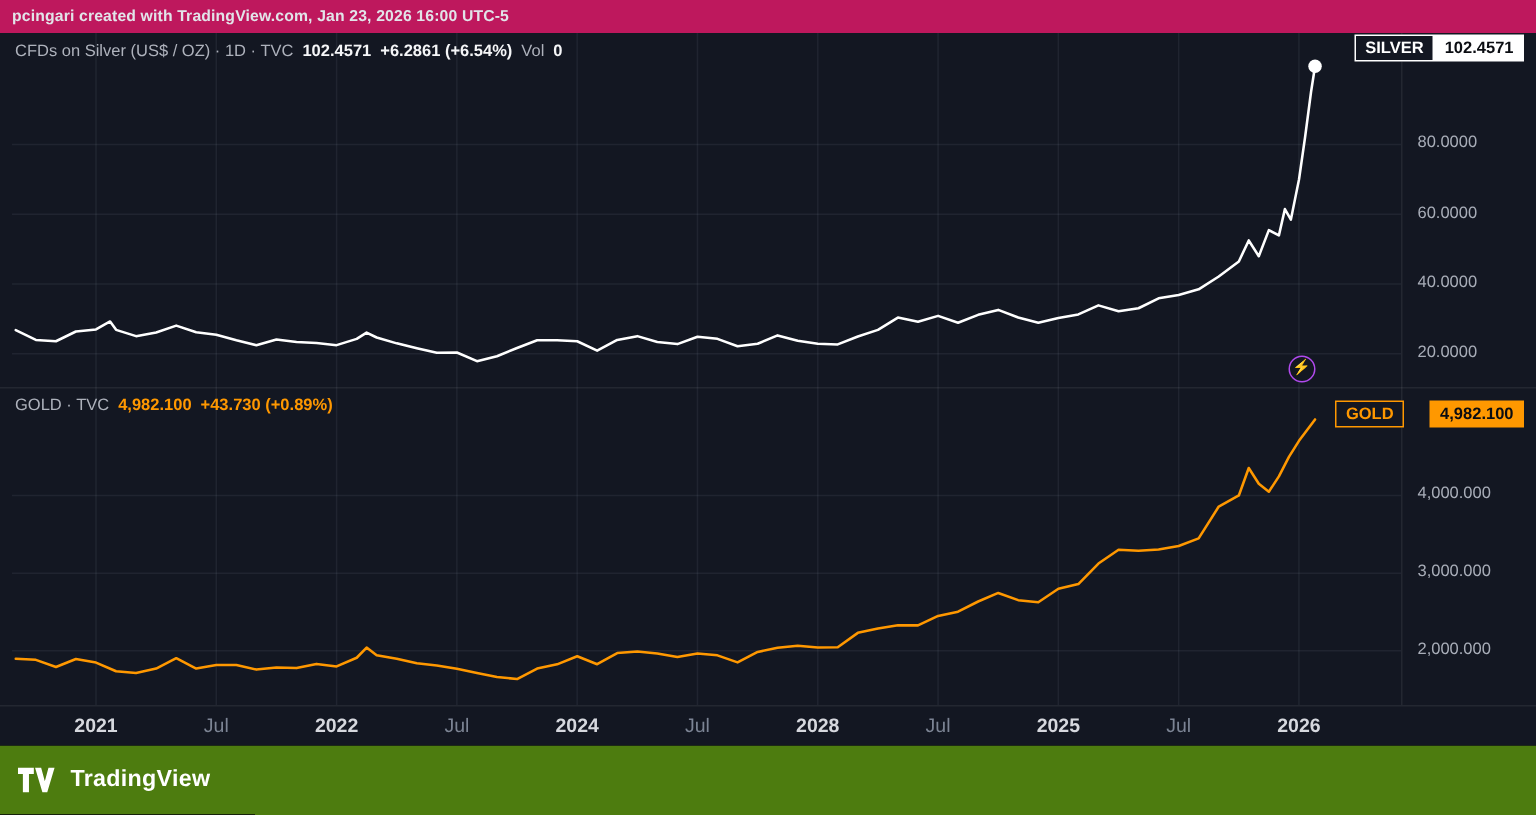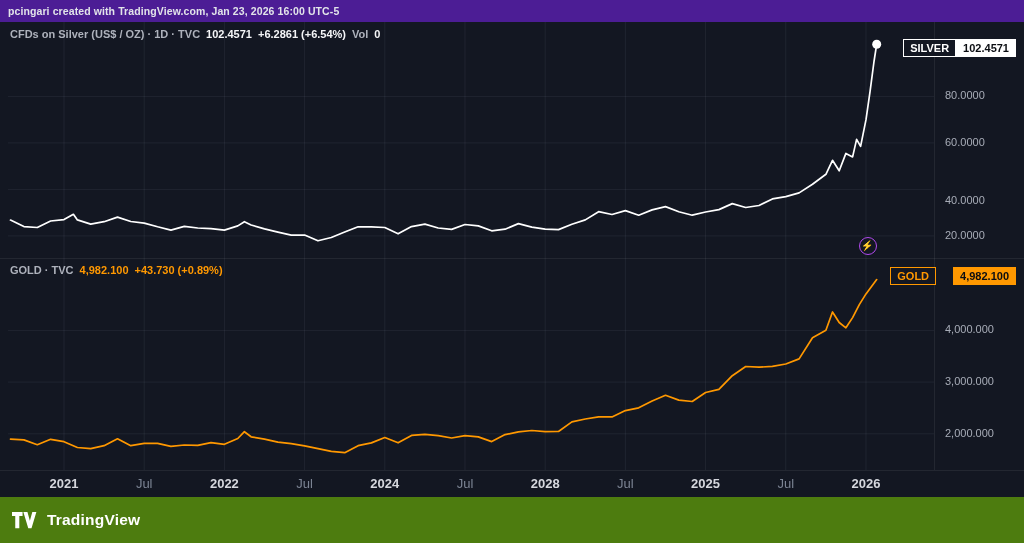--- a/index.html
+++ b/index.html
@@ -1,19 +1,19 @@
 <!DOCTYPE html>
 <html><head>
 <meta charset="utf-8">
 <style>
   * { box-sizing: border-box; margin: 0; padding: 0; }
   html, body { width: 1024px; height: 543px; background: #000; overflow: hidden;
     font-family: "Liberation Sans", sans-serif; }
 
-  .attribution-bar { height: 22px; background: #4c1d95; color: #e2e4e9;
+  .attribution-bar { height: 22px; background: #be185d; color: #e2e4e9;
     font-size: 10.5px; font-weight: 700; line-height: 22px; padding-left: 8px;
     letter-spacing: .1px; }
 
   .chart-wrap { position: relative; height: 475px; background: #131722; }
 
   svg.pane { position: absolute; left: 8px; display: block; }
   #silver-pane { top: 0; }
   #gold-pane { top: 236px; }
 
   .grid { stroke: rgba(145,155,175,0.10); stroke-width: 1; }
@@ -23,32 +23,32 @@
 
   .price-axis { position: absolute; top: 0; right: 0; width: 90px; height: 448px;
     border-left: 1px solid rgba(255,255,255,0.07); overflow: visible; }
   .ytick { position: absolute; left: 10px; font-size: 11px; color: #a8adb8;
     white-space: nowrap; }
 
   .badge { position: absolute; right: 8px; display: flex; align-items: stretch;
     font-size: 11px; font-weight: 700; white-space: nowrap; z-index: 5; }
   .badge .seg-name { padding: 2px 6px; background: #131722; border: 1px solid; }
   .badge .seg-value { padding: 3px 7px; color: #0b0d12; }
-  .badge-silver { top: 17px; }
+  .badge-silver { top: 1px; }
   .badge-silver .seg-name { color: #ffffff; border-color: #ffffff; }
   .badge-silver .seg-value { background: #ffffff; }
   .badge-gold { top: 245px; gap: 17px; }
   .badge-gold .seg-name { color: #ff9800; border-color: #ff9800; }
   .badge-gold .seg-value { background: #ff9800; }
 
   .legend { position: absolute; left: 10px; display: flex; gap: 6px;
     align-items: baseline; font-size: 11px; z-index: 4; white-space: nowrap; }
   .legend-silver { top: 6px; }
   .legend-gold { top: 242px; }
-  .legend .sym { color: #aeb2bc; font-weight: bold; }
+  .legend .sym { color: #aeb2bc; }
   .legend .val-white { color: #f5f6f8; font-weight: 700; }
   .legend .val-orange { color: #ff9800; font-weight: 700; }
 
   .time-axis { position: absolute; left: 0; right: 0; top: 448px; height: 27px;
     border-top: 1px solid rgba(255,255,255,0.07); }
   .xtick { position: absolute; top: 0; transform: translateX(-50%);
     line-height: 26px; font-size: 13px; }
   .xtick.year { color: #d6d8de; font-weight: 700; }
   .xtick.month { color: #7c8494; }
 
@@ -132,21 +132,21 @@
   <div class="price-axis">
     <div class="badge badge-silver">
       <span class="seg-name">SILVER</span>
       <span class="seg-value">102.4571</span>
     </div>
     <div class="badge badge-gold">
       <span class="seg-name">GOLD</span>
       <span class="seg-value">4,982.100</span>
     </div>
   <div class="ytick" style="top: 206.911px;">20.0000</div>
-      <div class="ytick" style="top: 160.409px; margin-top: 12px;">40.0000</div>
+      <div class="ytick" style="top: 160.409px;">40.0000</div>
       <div class="ytick" style="top: 113.906px;">60.0000</div>
       <div class="ytick" style="top: 67.4039px;">80.0000</div>
       <div class="ytick" style="top: 404.805px;">2,000.000</div>
       <div class="ytick" style="top: 353.098px;">3,000.000</div>
       <div class="ytick" style="top: 301.39px;">4,000.000</div>
     </div>
 
   <div class="time-axis">
       <div class="xtick year" style="left: 64px;">2021</div>
       <div class="xtick month" style="left: 144.196px;">Jul</div>

